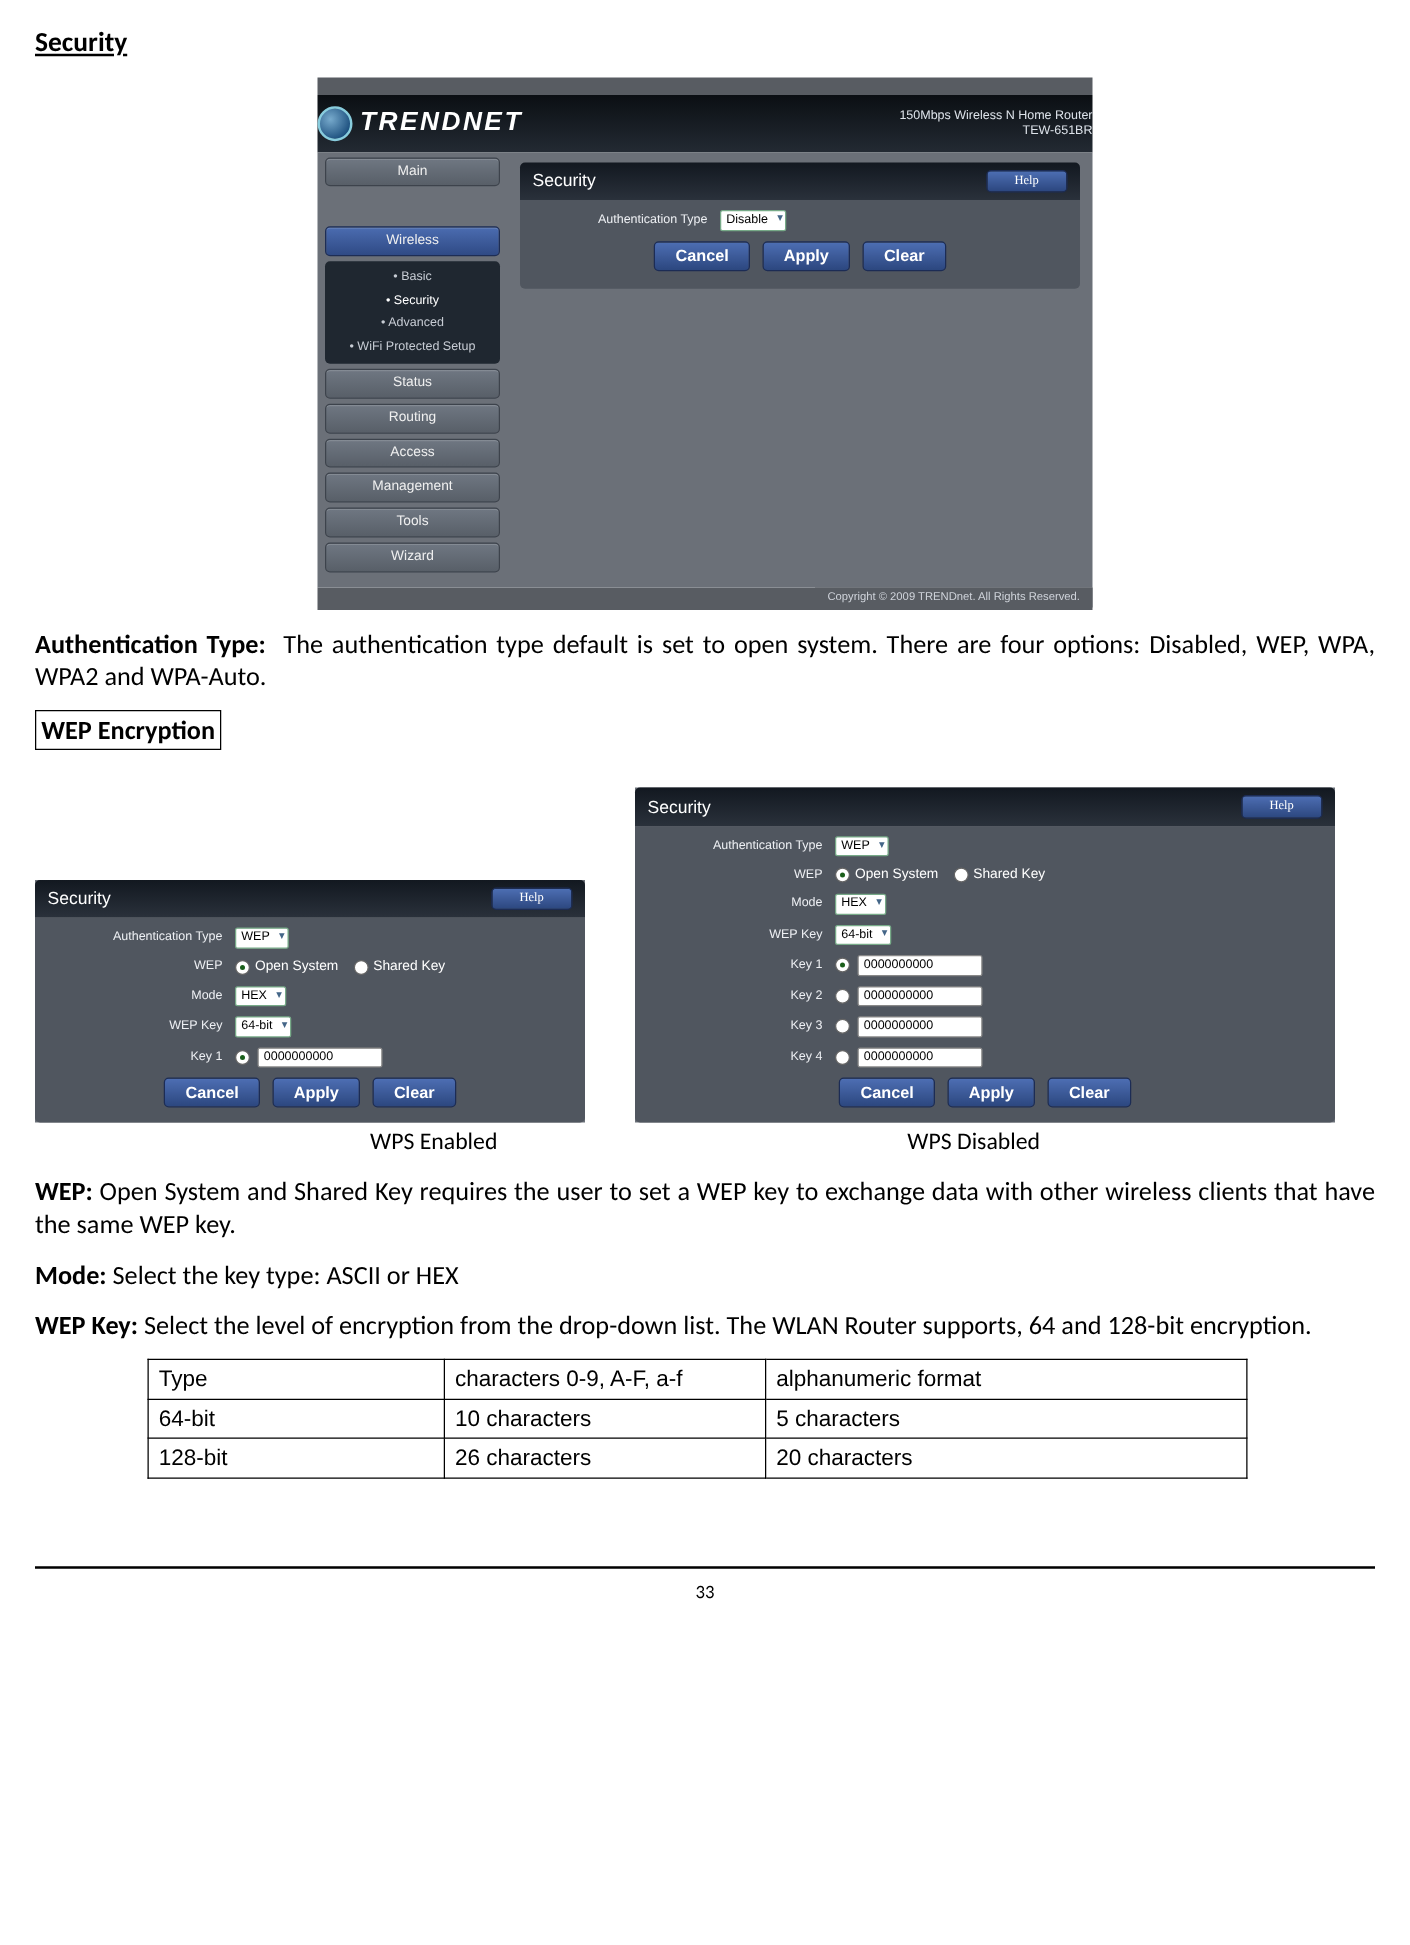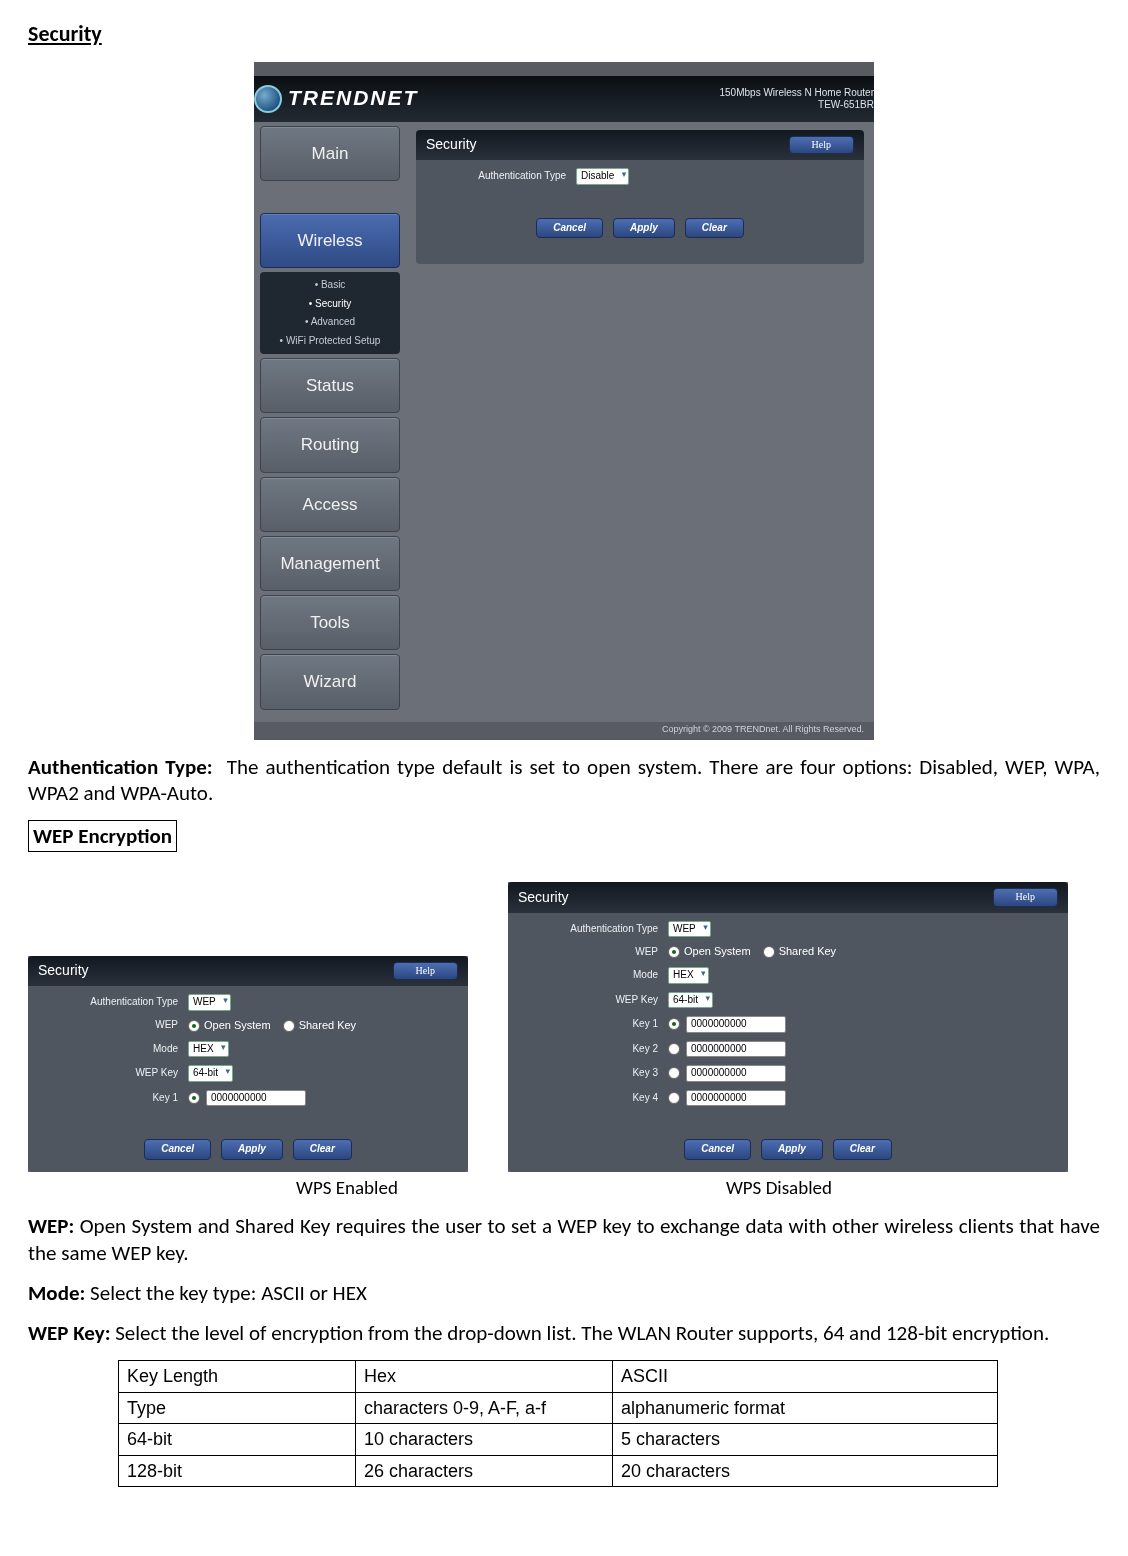--- a/index.html
+++ b/index.html
@@ -78,23 +78,23 @@
     min-height: 280px;
   }
   .sidebar {
     width: 152px;
     padding: 4px 0 8px 0;
   }
   .nav-item {
     background: linear-gradient(#6f7782, #585f68);
     color: #f0f0f0;
     margin: 0 6px 4px 6px;
-    padding: 16px 8px;
+    padding: 4px 8px;
     border-radius: 4px;
-    font-size: 17px;
+    font-size: 11px;
     border: 1px solid #3d434c;
     box-shadow: inset 0 1px 0 rgba(255,255,255,0.15);
   }
   .nav-item.active {
     background: linear-gradient(#4b6cb0, #2f4a85);
     border-color: #1d2d55;
     margin-top: 32px;
   }
   .sub-nav {
     margin: 0 6px 4px 6px;
@@ -125,21 +125,21 @@
   .help-btn {
     background: linear-gradient(#4d6eb3, #2c477f);
     padding: 2px 22px;
     border-radius: 4px;
     font-size: 10px;
     border: 1px solid #1c2c55;
     font-family: Liberation Serif, serif;
   }
   .panel-body {
     background: #50565f;
-    padding: 8px 10px 26px 10px;
+    padding: 8px 10px 14px 10px;
     border-radius: 0 0 4px 4px;
   }
   .form-row {
     display: flex;
     align-items: center;
     margin-bottom: 8px;
     font-size: 11px;
     color: #eef0f4;
   }
   .form-label {
@@ -197,26 +197,24 @@
     width: 4px;
     height: 4px;
     background: #1a5f1a;
     border-radius: 50%;
   }
   .btn-row { display: flex; gap: 10px; justify-content: center; margin-top: 6px; }
   .btn {
     background: linear-gradient(#4d6eb3, #2c477f);
     padding: 3px 16px;
     border-radius: 4px;
-    font-size: 10px;
+    font-size: 13px;
     color: #fff;
     font-weight: bold;
-    font-style: italic;
     border: 1px solid #1c2c55;
-    margin-top: 25px;
   }
   .footer-bar {
     background: #585c62;
     color: #cfd3da;
     font-size: 9px;
     text-align: right;
     padding: 2px 10px;
     position: absolute;
     bottom: -16px;
     right: 0;
@@ -447,25 +445,20 @@
 </p>
 <p>
   <b>Mode:</b> <span>Select the key type: ASCII or HEX</span>
 </p>
 <p class="justify">
   <b>WEP Key:</b> <span>Select the level of encryption from the drop-down list. The WLAN Router supports, 64 and 128-bit encryption.</span>
 </p>
 
 <table class="key-table">
   <tbody>
-      <tr>
-    <td>Key Length</td>
-        <td>Hex</td>
-        <td>ASCII</td>
-  </tr>
   <tr>
     <td>Type</td>
         <td>characters 0-9, A-F, a-f</td>
         <td>alphanumeric format</td>
   </tr>
   <tr>
     <td>64-bit</td>
         <td>10 characters</td>
         <td>5 characters</td>
   </tr>

